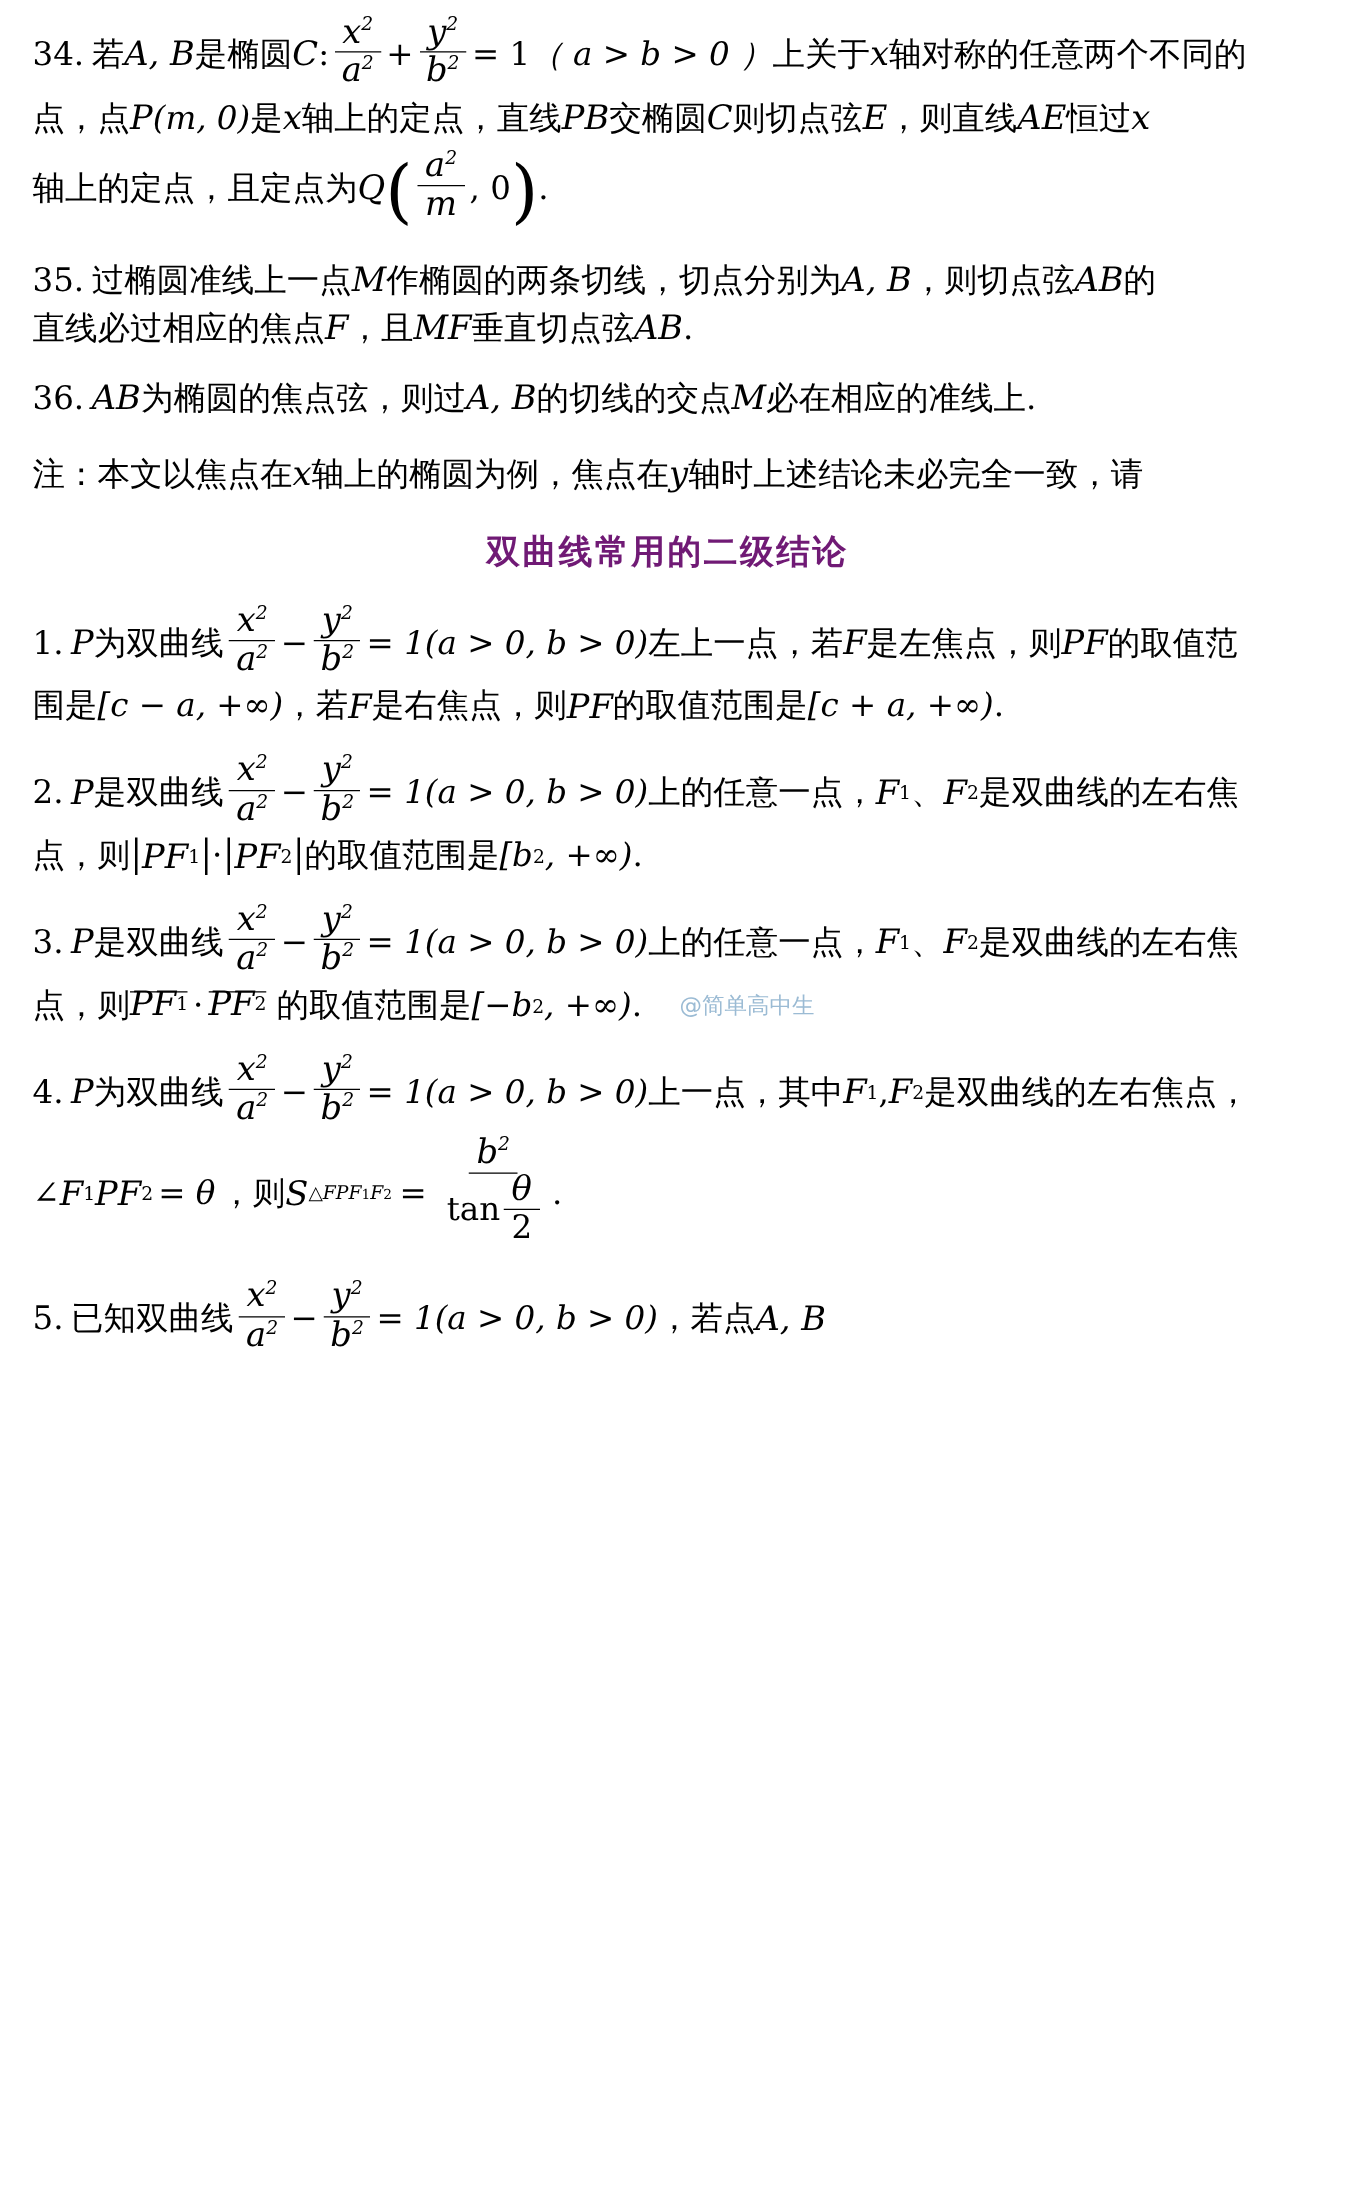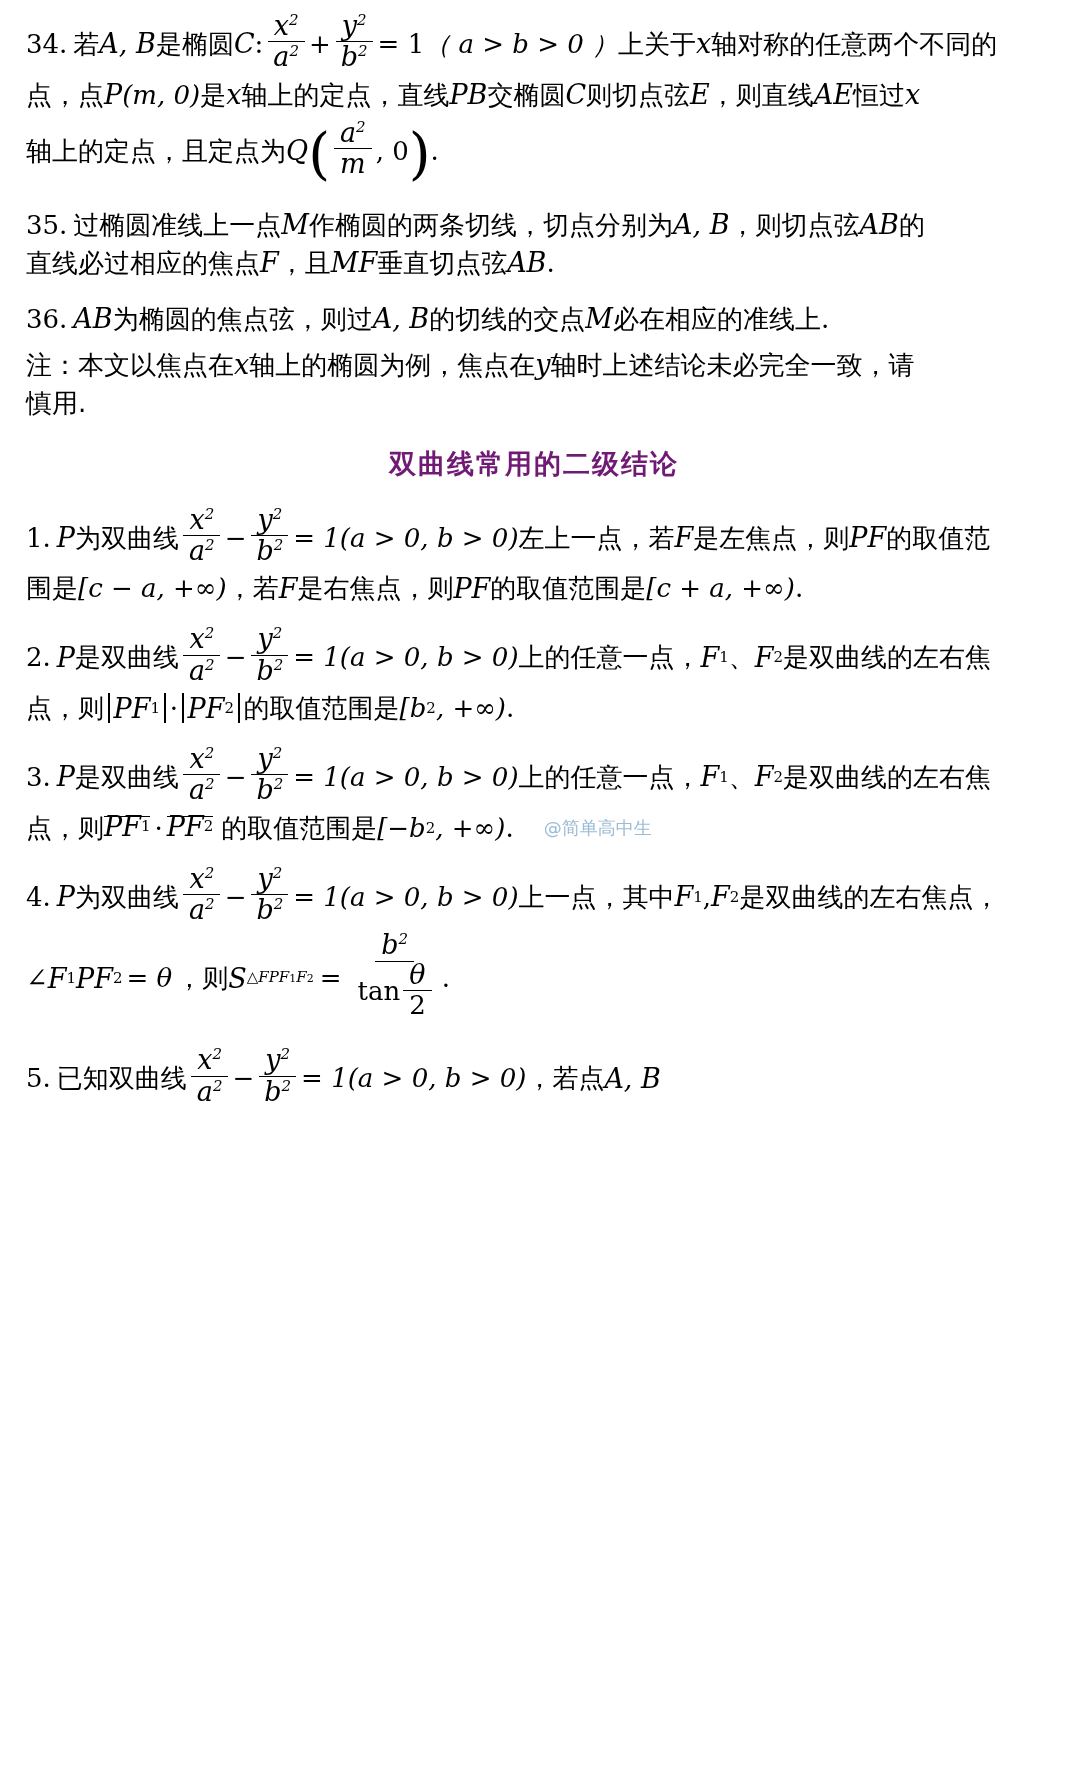--- a/index.html
+++ b/index.html
@@ -203,43 +203,40 @@
       <span class="t">直线必过相应的焦点</span>
       <span class="it">F</span>
       <span class="t">，且</span>
       <span class="it">MF</span>
       <span class="t">垂直切点弦</span>
       <span class="it">AB</span>
       <span class="rm">.</span>
     </div>
   </div>
 
-  <div class="blk" style="margin-bottom:12px">
+  <div class="blk" style="margin-bottom:27px">
     <div class="line">
       <span class="num">36.</span>
       <span class="it">AB</span>
       <span class="t">为椭圆的焦点弦，则过</span>
       <span class="it">A, B</span>
       <span class="t">的切线的交点</span>
       <span class="it">M</span>
       <span class="t">必在相应的准线上</span>
       <span class="rm">.</span>
     </div>
   </div>
 
   <div class="blk">
     <div class="line">
       <span class="t">注：本文以焦点在</span>
       <span class="it">x</span>
       <span class="t">轴上的椭圆为例，焦点在</span>
       <span class="it">y</span>
       <span class="t">轴时上述结论未必完全一致，请</span>
-    </div>
-    <div class="line">
-      <span class="t">慎用.</span>
     </div>
   </div>
 
   <div class="heading-red">双曲线常用的二级结论</div>
 
   <div class="blk">
     <div class="line">
       <span class="num">1.</span>
       <span class="it">P</span>
       <span class="t">为双曲线</span>

